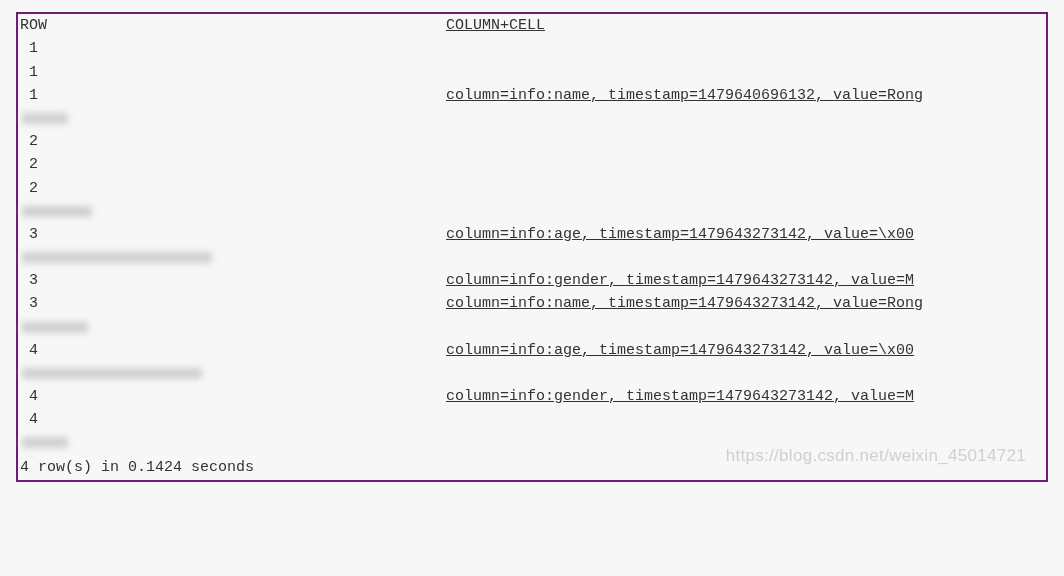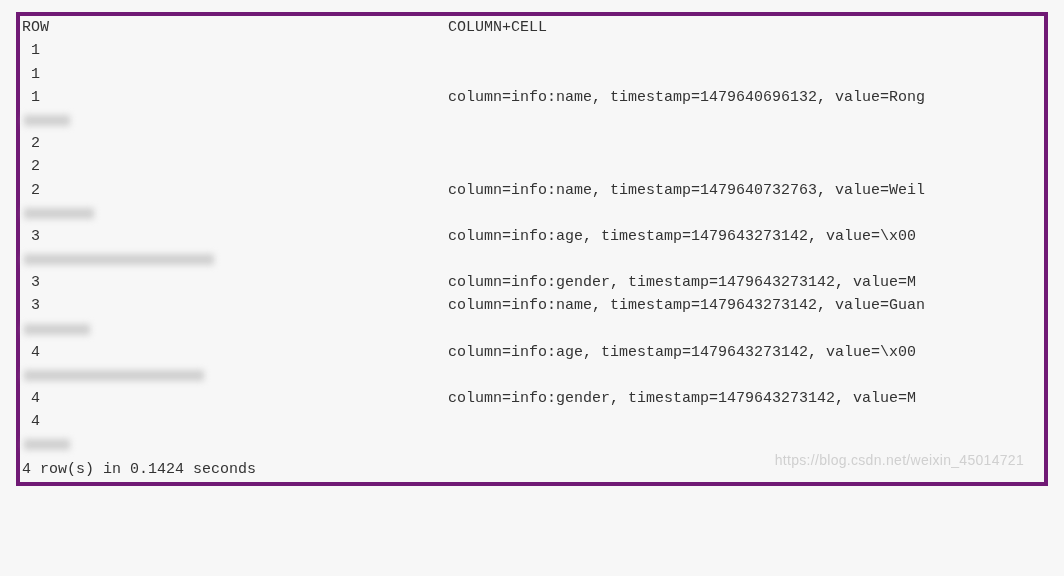--- a/index.html
+++ b/index.html
@@ -7,35 +7,36 @@
       background: #f7f7f7;
       font-family: 'Consolas', 'Monaco', 'Courier New', monospace;
       font-size: 15px;
       line-height: 1.55;
       color: #333;
       padding: 12px 16px;
       width: 1064px;
       position: relative;
     }
     .output-container {
-      border: 4px solid #701a75;
+      border: 2px solid #701a75;
       background: #f7f7f7;
       position: relative;
     }
     .row-line {
       display: flex;
       white-space: pre;
     }
     .row-col {
       width: 428px;
       flex-shrink: 0;
       padding-left: 2px;
     }
     .cell-col {
       flex: 1;
+      text-decoration: underline;
     }
     .blur-strip {
       display: inline-block;
       height: 11px;
       background: #d0d0d0;
       filter: blur(3px);
       border-radius: 1px;
       vertical-align: middle;
     }
     .blur-row {
@@ -47,49 +48,49 @@
     .summary {
       padding-left: 2px;
       padding-top: 2px;
     }
     .watermark {
       position: absolute;
       right: 20px;
       bottom: 10px;
       color: rgba(160,160,160,0.45);
       font-family: Arial, sans-serif;
-      font-size: 14px;
+      font-size: 17px;
       letter-spacing: 0.3px;
       pointer-events: none;
     }
   </style>
 </head>
 <body>
 
 <div class="output-container">
   <div id="lines">
       <div class="row-line"><span class="row-col">ROW</span><span class="cell-col">COLUMN+CELL</span></div>
       <div class="row-line"><span class="row-col"> 1</span></div>
       <div class="row-line"><span class="row-col"> 1</span></div>
       <div class="row-line"><span class="row-col"> 1</span><span class="cell-col">column=info:name, timestamp=1479640696132, value=Rong</span></div>
       <div class="blur-row">
         <span class="blur-strip" style="width: 46px;"></span>
       </div>
       <div class="row-line"><span class="row-col"> 2</span></div>
       <div class="row-line"><span class="row-col"> 2</span></div>
-      <div class="row-line"><span class="row-col"> 2</span><span class="cell-col">column=info:name, timestamp=1479640732763, value=Weil</span></div>
+      <div class="row-line"><span class="row-col"> 2</span></div>
       <div class="blur-row">
         <span class="blur-strip" style="width: 70px;"></span>
       </div>
       <div class="row-line"><span class="row-col"> 3</span><span class="cell-col">column=info:age, timestamp=1479643273142, value=\x00</span></div>
       <div class="blur-row">
         <span class="blur-strip" style="width: 190px;"></span>
       </div>
       <div class="row-line"><span class="row-col"> 3</span><span class="cell-col">column=info:gender, timestamp=1479643273142, value=M</span></div>
-      <div class="row-line"><span class="row-col"> 3</span><span class="cell-col">column=info:name, timestamp=1479643273142, value=Guan</span></div>
+      <div class="row-line"><span class="row-col"> 3</span><span class="cell-col">column=info:name, timestamp=1479643273142, value=Rong</span></div>
       <div class="blur-row">
         <span class="blur-strip" style="width: 66px;"></span>
       </div>
       <div class="row-line"><span class="row-col"> 4</span><span class="cell-col">column=info:age, timestamp=1479643273142, value=\x00</span></div>
       <div class="blur-row">
         <span class="blur-strip" style="width: 180px;"></span>
       </div>
       <div class="row-line"><span class="row-col"> 4</span><span class="cell-col">column=info:gender, timestamp=1479643273142, value=M</span></div>
       <div class="row-line"><span class="row-col"> 4</span></div>
       <div class="blur-row">

